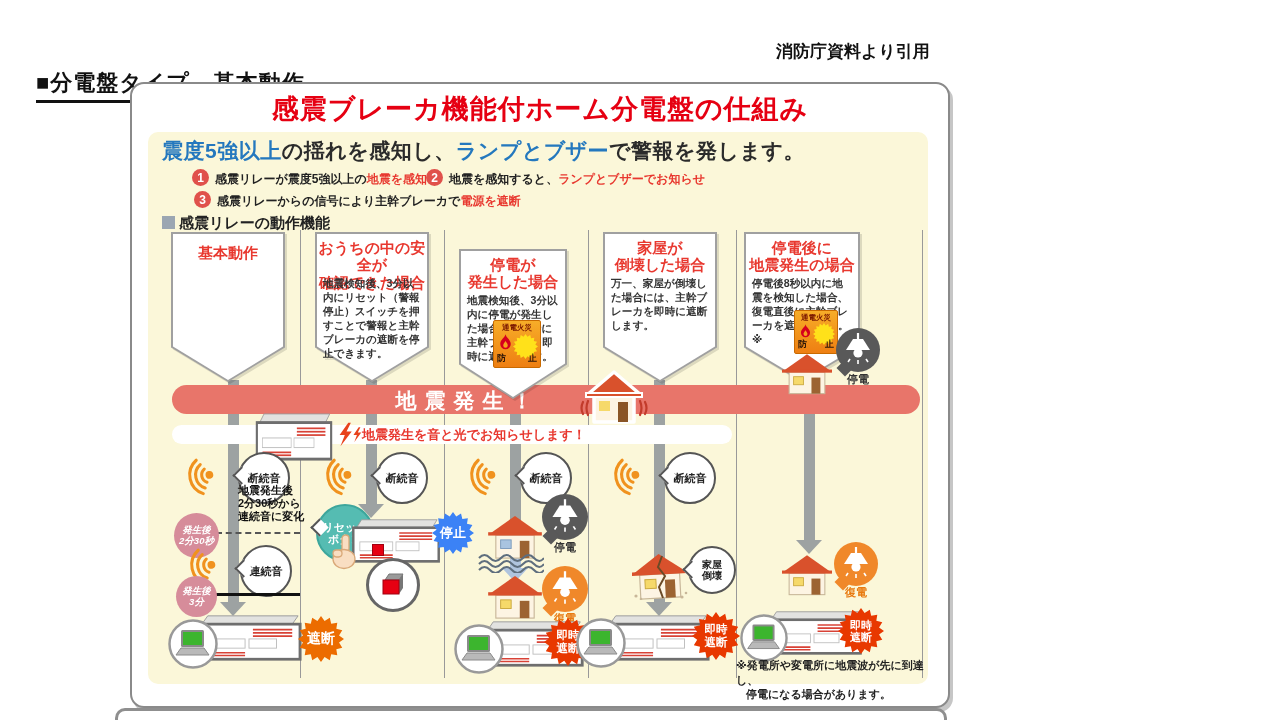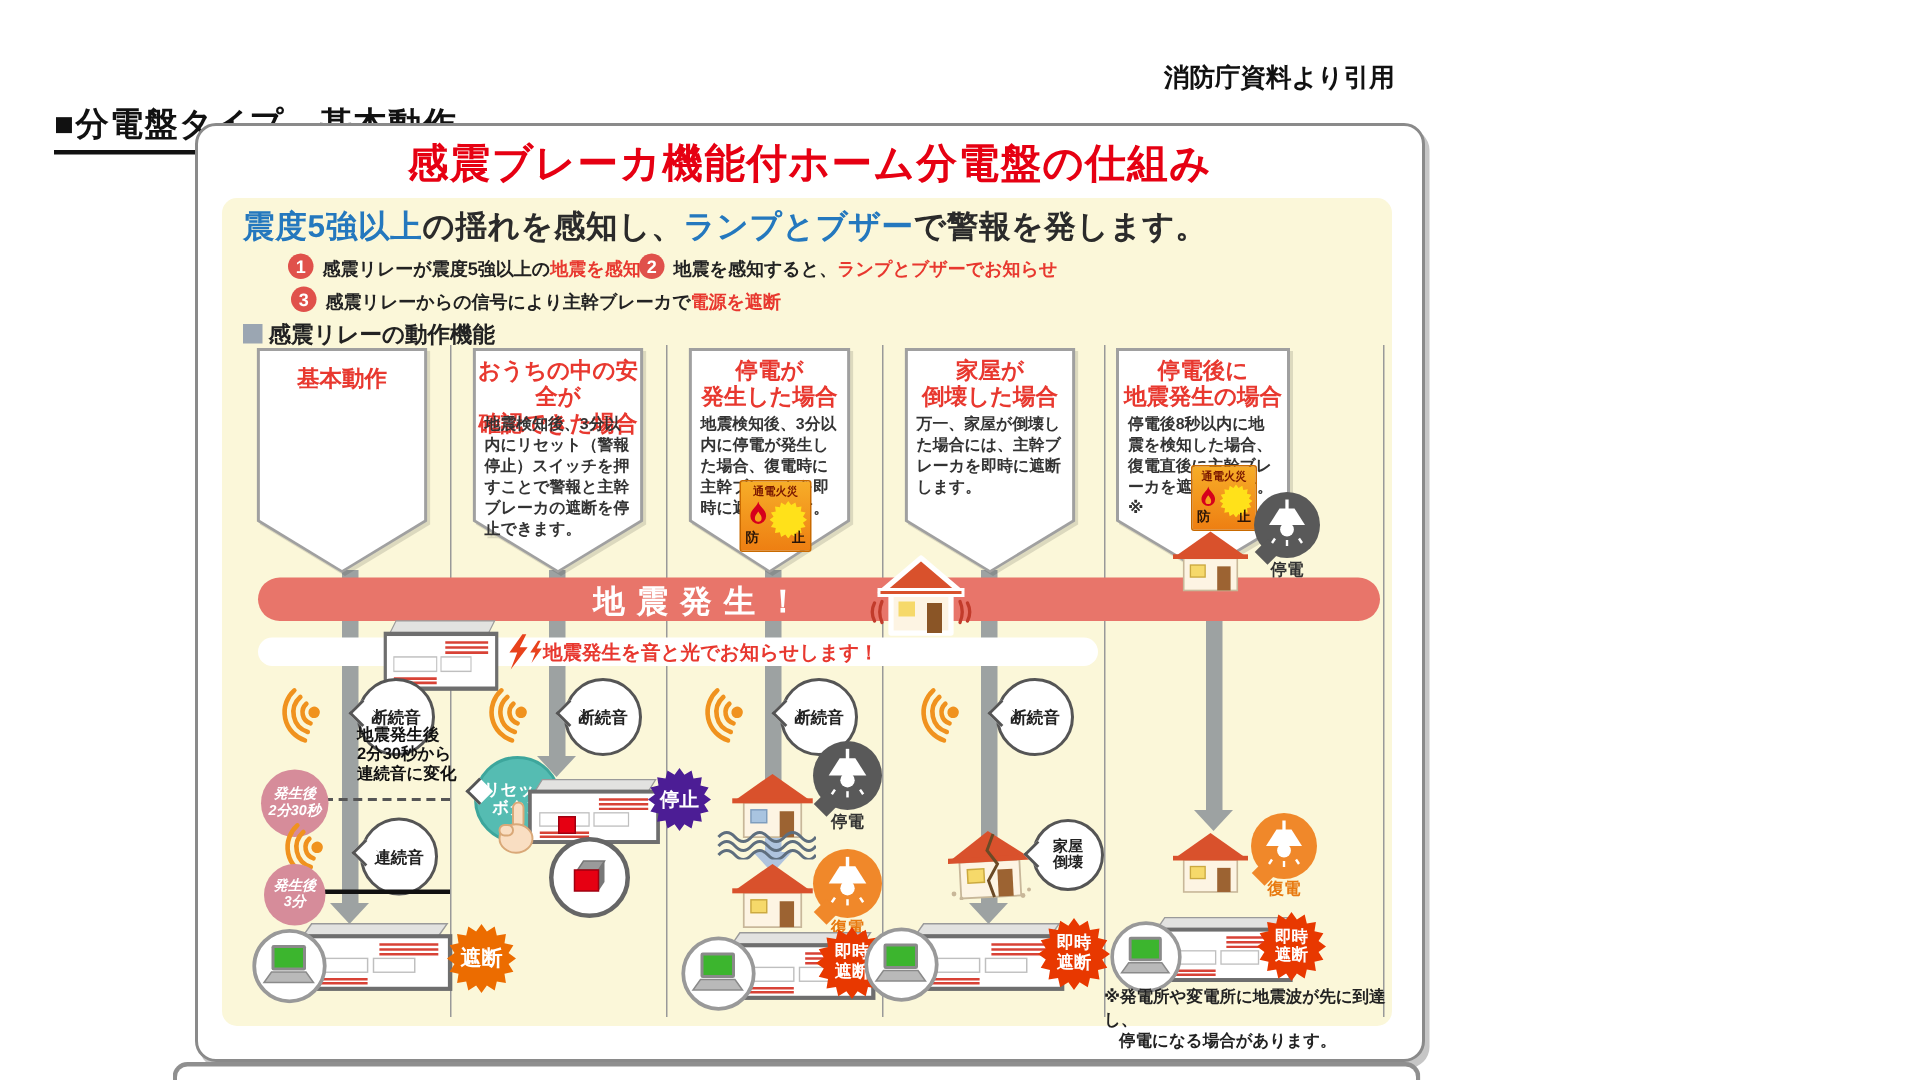--- a/index.html
+++ b/index.html
@@ -162,21 +162,21 @@
       </div>
       <div class="pent" style="left:167px;top:100px;width:114px">
         <div class="pent-border"></div>
         <div class="pent-fill"></div>
         <div class="pent-title">
             <span>おうちの中の安全が</span>
             <span>確認できた場合</span>
           </div>
         <div class="pent-text two">地震検知後、3分以内にリセット（警報停止）スイッチを押すことで警報と主幹ブレーカの遮断を停止できます。</div>
       </div>
-      <div class="pent" style="left:311px;top:100px;width:108px">
+      <div class="pent" style="left:311px;top:117px;width:108px">
         <div class="pent-border"></div>
         <div class="pent-fill"></div>
         <div class="pent-title">
             <span>停電が</span>
             <span>発生した場合</span>
           </div>
         <div class="pent-text two">地震検知後、3分以内に停電が発生した場合、復電時に主幹ブレーカを即時に遮断します。</div>
       </div>
       <div class="pent" style="left:455px;top:100px;width:114px">
         <div class="pent-border"></div>
@@ -341,21 +341,21 @@
             </g>
           </svg></div>
       <div class="abs" style="left:224px;top:412px;width:10px;height:10px;background:#e60012;border:1px solid #a00010"></div>
       <div class="abs" style="left:182px;top:402px;width:30px;height:36px"><svg viewBox="0 0 30 36" width="100%" height="100%">
             <g fill="#f9dec2" stroke="#d9a878" stroke-width="1.3">
               <rect x="12" y="1" width="7" height="17" rx="3.4"></rect>
               <ellipse cx="14" cy="25" rx="11" ry="9.5"></ellipse>
               <rect x="3" y="16" width="9" height="7" rx="3.4"></rect>
             </g>
           </svg></div>
-      <div class="burst" style="left:284px;top:380px;width:42px;height:42px;font-size:13px;background:#4c1d95">停止</div>
+      <div class="burst" style="left:284px;top:380px;width:42px;height:42px;font-size:13px;background:#3b82f6">停止</div>
       <div class="abs" style="left:239px;top:430px;width:14px;height:12px;background:#cfcfcf;clip-path:polygon(0 0,100% 0,50% 100%)"></div>
       <div class="magc" style="left:218px;top:426px;width:48px;height:48px">
         <span class="abs" style="left:11px;top:12px;width:26px;height:24px;display:block"><svg viewBox="0 0 26 24" width="100%" height="100%">
               <polygon points="5,7 19,7 23,1 9,1" fill="#9a9a9a" stroke="#777" stroke-width="1"></polygon>
               <polygon points="19,7 23,1 23,15 19,21" fill="#777"></polygon>
               <rect x="3" y="7" width="16" height="14" fill="#e60012" stroke="#a00010" stroke-width="1"></rect>
             </svg></span>
       </div>
 
       <div class="abs" style="left:340px;top:382px;width:54px;height:46px"><svg viewBox="0 0 56 48" width="100%" height="100%">

